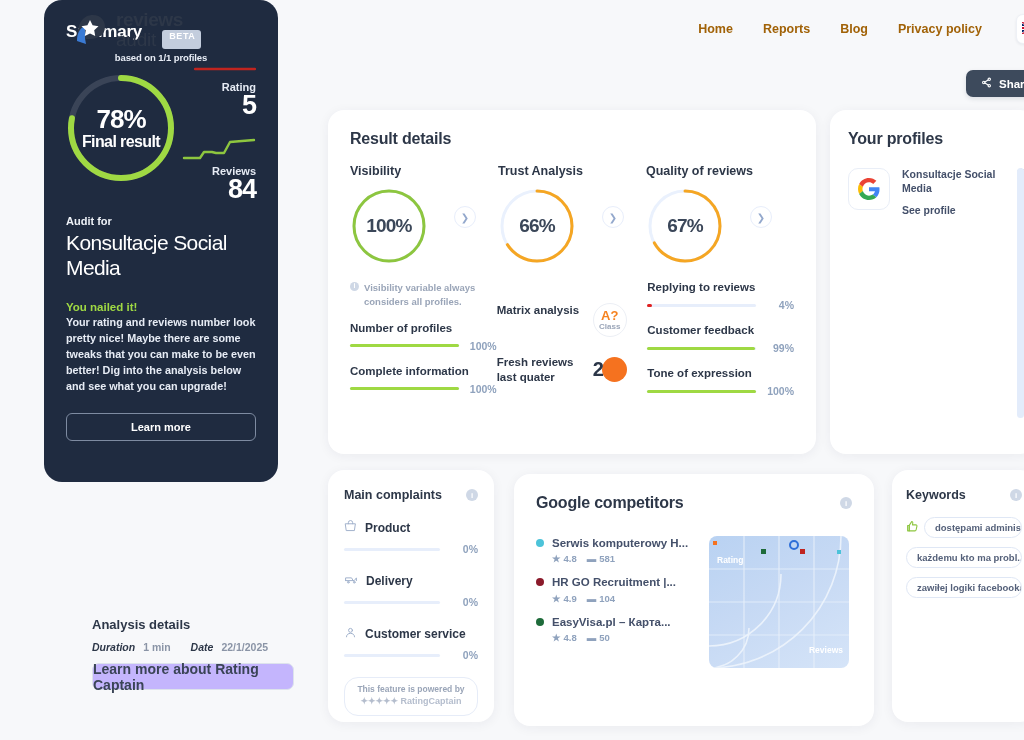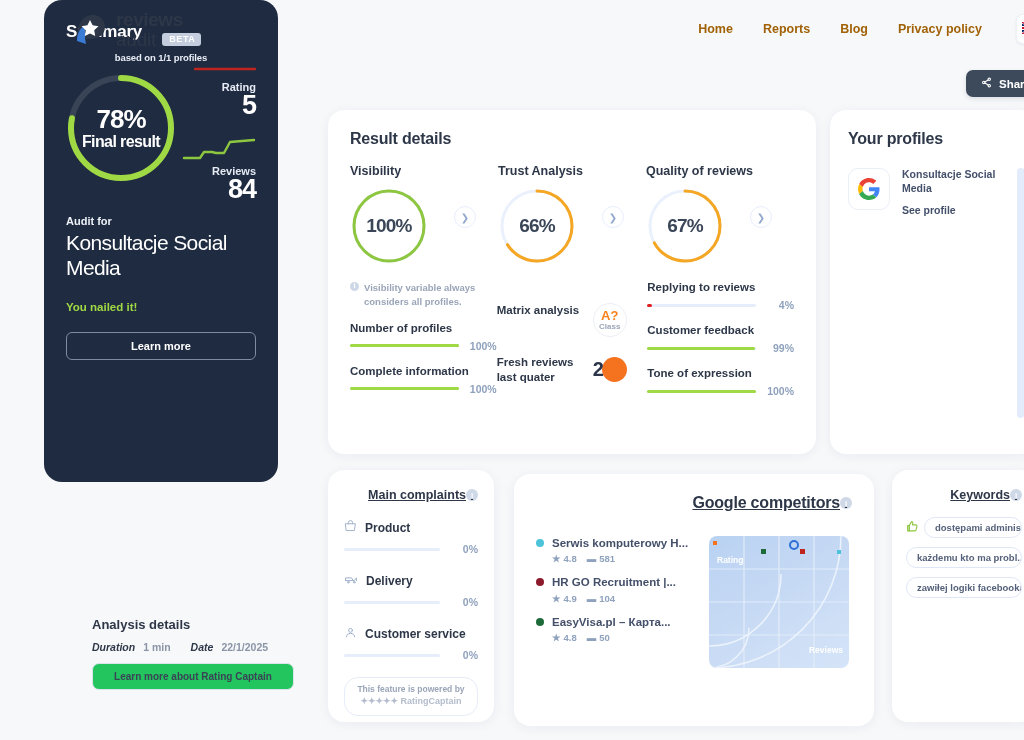--- a/index.html
+++ b/index.html
@@ -25,21 +25,21 @@
   .logo-l1 {
     font-size: 19px; font-weight: 700; color: #2d3748; letter-spacing: -0.4px;
     display: block;
   }
   .logo-l2row { display: flex; align-items: center; gap: 6px; margin-top: 1px; }
   .logo-l2 {
     font-size: 19px; font-weight: 400; color: #2d3748; letter-spacing: -0.2px;
   }
   .beta-badge {
     background: #c3cddd; color: #fff; font-size: 9px; font-weight: 700;
-    letter-spacing: 0.6px; padding: 2px 6px 2px 7px; border-radius: 3px;
+    letter-spacing: 0.6px; padding: 2px 6px 8px 7px; border-radius: 3px;
   }
   .nav { margin-left: auto; display: flex; align-items: center; gap: 30px; }
   .nav a {
     font-size: 12.5px; font-weight: 600; color: #a16207; text-decoration: none;
   }
   .flag-btn {
     width: 30px; height: 30px; border-radius: 7px; background: #fff;
     border: 1px solid #eef1f6; display: flex; align-items: center;
     justify-content: center; box-shadow: 0 1px 3px rgba(20,30,60,.07);
     margin-left: 4px;
@@ -100,22 +100,22 @@
   }
 
   
   .analysis { position: absolute; left: 48px; top: 617px; width: 230px; }
   .an-title { font-size: 13px; font-weight: 700; color: #2d3748; }
   .an-row { display: flex; gap: 8px; align-items: baseline; margin-top: 9px; font-size: 10.5px; }
   .an-k { font-weight: 700; color: #2d3748; font-style: italic; }
   .an-v { font-weight: 600; color: #8a94a6; }
   .an-btn {
     margin-top: 10px; height: 27px; width: 202px; border: 1px solid #dde3ec;
-    border-radius: 7px; background: #22c55e; display: flex; align-items: center;
-    justify-content: center; font-size: 10px; font-weight: 600; color: #3a4456;
+    border-radius: 7px; background: #c4b5fd; display: flex; align-items: center;
+    justify-content: center; font-size: 14px; font-weight: 600; color: #3a4456;
     cursor: pointer;
   }
 
   
   .results { left: 284px; top: 110px; width: 488px; height: 344px; padding: 20px 22px; }
   .card-h { font-size: 16px; font-weight: 700; color: #2d3748; letter-spacing: -0.2px; }
   .metrics-row { display: flex; margin-top: 16px; }
   .metric { width: 148px; position: relative; }
   .metric-t { font-size: 12.5px; font-weight: 700; color: #2d3748; }
   .ring-wrap { position: relative; width: 78px; height: 78px; margin-top: 9px; }
@@ -186,21 +186,21 @@
   }
 
   
   .complaints { left: 284px; top: 470px; width: 166px; height: 252px; padding: 18px 16px; }
   .card-h2 { font-size: 12.5px; font-weight: 700; color: #2d3748; }
   .info-i {
     width: 12px; height: 12px; border-radius: 50%; background: #cfd8e6; color: #fff;
     font-size: 8px; font-weight: 700; display: flex; align-items: center;
     justify-content: center; cursor: pointer;
   }
-  .hrow { display: flex; align-items: center; justify-content: flex-end; text-decoration: underline; }
+  .hrow { display: flex; align-items: center; justify-content: space-between; }
   .comp-item { margin-top: 17px; }
   .comp-head { display: flex; align-items: center; gap: 8px; }
   .comp-lbl { font-size: 12px; font-weight: 700; color: #2d3748; }
   .powered {
     margin-top: 16px; border: 1px solid #e6ecf8; border-radius: 14px;
     padding: 6px 4px 7px; text-align: center; line-height: 1.35;
   }
   .pw1 { font-size: 8.5px; font-weight: 600; color: #9aa5b8; }
   .pw2 { font-size: 9px; font-weight: 600; color: #b4bdcd; }
 
@@ -309,20 +309,21 @@
           <path d="M2 25 L18 25 L22 19 L30 19 L34 20 L42 20 L48 9 L60 8 L72 7" stroke="#8dc63f" stroke-width="2.4" fill="none" stroke-linecap="round" stroke-linejoin="round"></path>
         </svg>
         <div class="stat-lbl" style="margin-top:2px">Reviews</div>
         <div class="stat-val">84</div>
       </div>
     </div>
 
     <div class="audit-for">Audit for</div>
     <div class="audit-name">Konsultacje Social Media</div>
     <div class="nailed">You nailed it!</div>
+    <div class="nailed-body">Your rating and reviews number look pretty nice! Maybe there are some tweaks that you can make to be even better! Dig into the analysis below and see what you can upgrade!</div>
     <div class="learn-btn">Learn more</div>
   </div>
 
   <div class="analysis">
     <div class="an-title">Analysis details</div>
     <div class="an-row">
       <span class="an-k">Duration</span>
       <span class="an-v">1 min</span>
       <span class="an-k" style="margin-left:12px">Date</span>
       <span class="an-v">22/1/2025</span>

